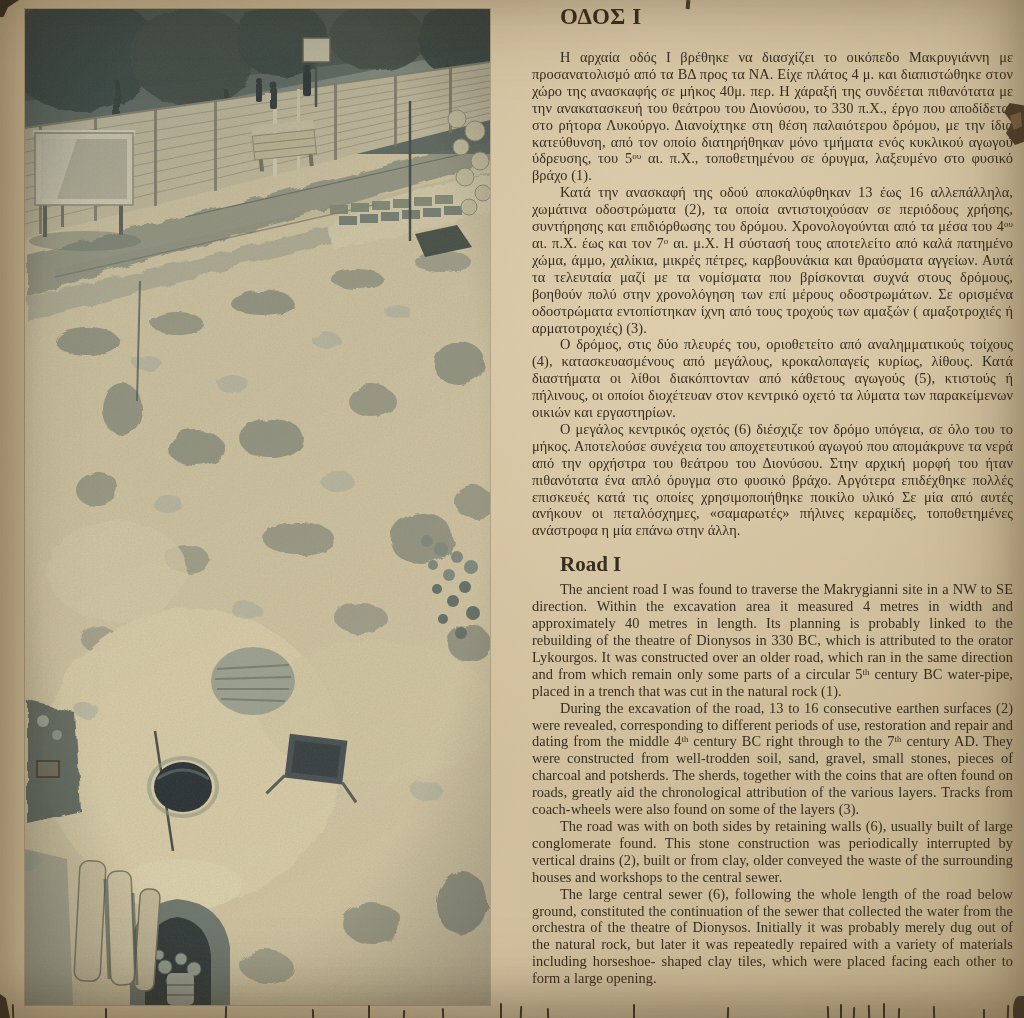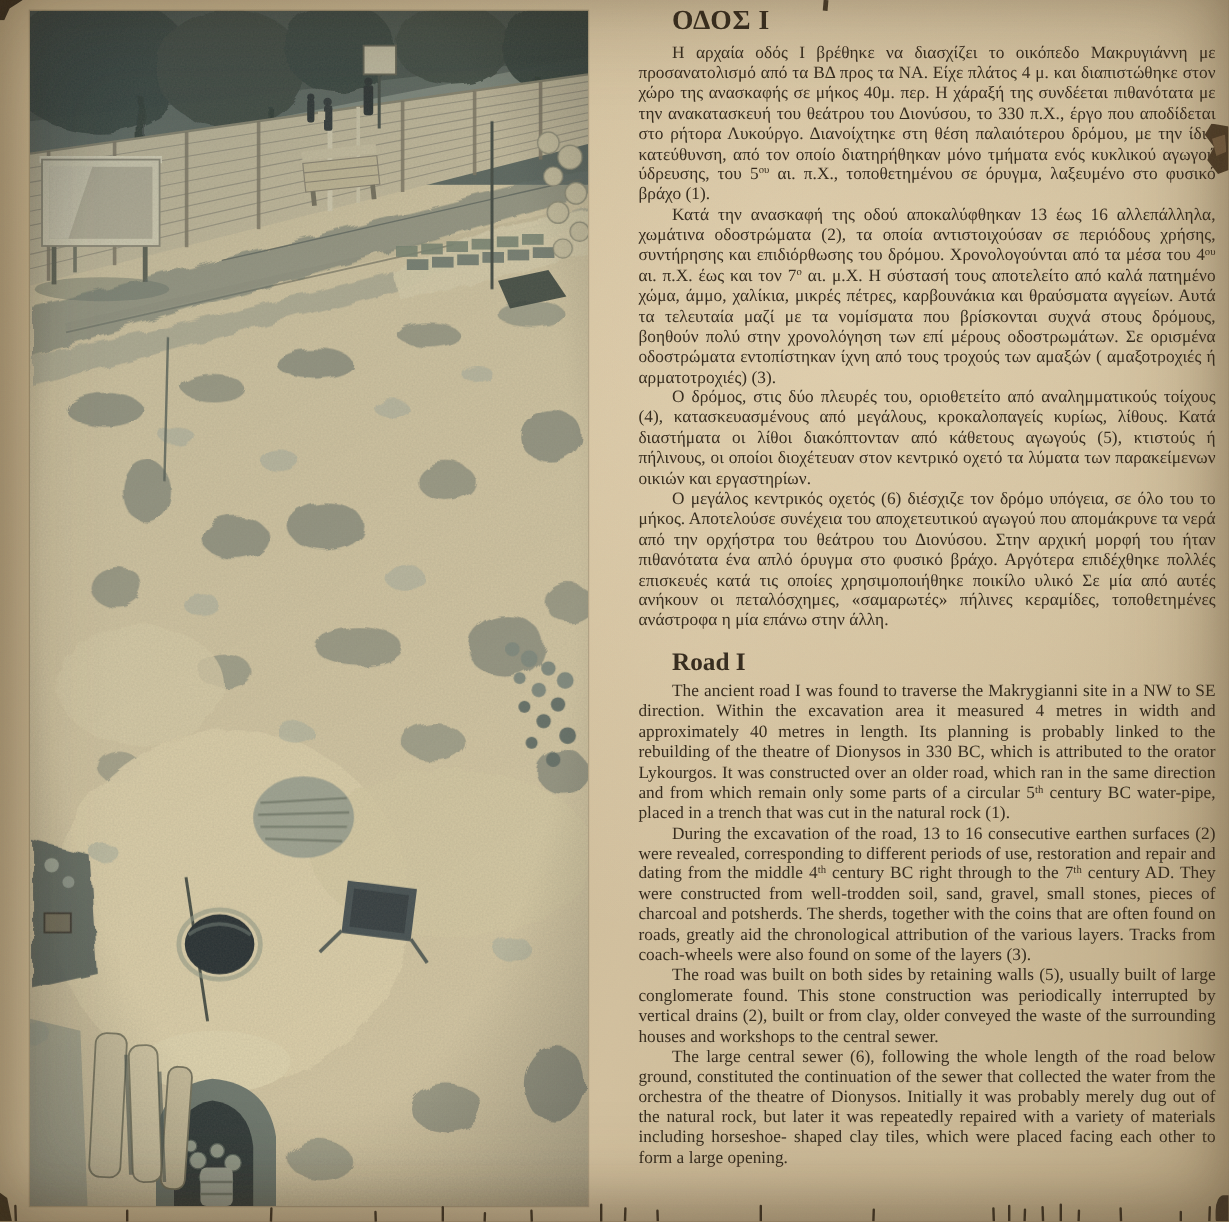--- a/index.html
+++ b/index.html
@@ -24,21 +24,21 @@
     box-shadow:0 0 0 1px rgba(60,55,40,.25);
     overflow:hidden;
   }
   .photo svg{display:block;width:100%;height:100%;}
   .text-col{
     position:absolute;left:532px;top:4px;width:481px;
     color:var(--ink,#33291c);
   }
   h1.gr-head{
     font-size:23px;font-weight:bold;letter-spacing:.5px;
-    margin:0 0 6px 28px;line-height:26px;
+    margin:0 0 19px 28px;line-height:26px;
   }
   h2.en-head{
     font-size:21px;font-weight:bold;
     margin:13px 0 5px 28px;line-height:24px;
   }
   .text-col p{
     margin:0;font-size:14.4px;line-height:16.9px;
     text-align:justify;text-indent:28px;
     letter-spacing:.05px;
   }
@@ -341,21 +341,21 @@
       <h1 class="gr-head">ΟΔΟΣ Ι</h1>
       <p><span>Η αρχαία </span><span class="b">οδός Ι</span><span> βρέθηκε να διασχίζει το οικόπεδο Μακρυγιάννη με προσανατολισμό από τα ΒΔ προς τα ΝΑ. Είχε πλάτος 4 μ. και διαπιστώθηκε στον χώρο της ανασκαφής σε μήκος 40μ. περ. Η χάραξή της συνδέεται πιθανότατα με την ανακατασκευή του θεάτρου του Διονύσου, το 330 π.Χ., έργο που αποδίδεται στο ρήτορα Λυκούργο. Διανοίχτηκε στη θέση </span><span class="b">παλαιότερου δρόμου</span><span>, με την ίδια κατεύθυνση, από τον οποίο διατηρήθηκαν μόνο τμήματα </span><span class="b">ενός κυκλικού αγωγού ύδρευσης,</span><span> του 5</span><sup>ου</sup><span> αι. π.Χ., τοποθετημένου σε όρυγμα,  λαξευμένο στο φυσικό βράχο </span><span class="b">(1)</span><span>.</span></p>
       <p><span>Κατά την ανασκαφή της οδού αποκαλύφθηκαν 13 έως 16 αλλεπάλληλα, </span><span class="b">χωμάτινα οδοστρώματα (2)</span><span>, τα οποία αντιστοιχούσαν σε περιόδους χρήσης, συντήρησης και επιδιόρθωσης του δρόμου. Χρονολογούνται από τα μέσα του </span><span class="b">4</span><sup class="b">ου</sup><span class="b"> αι. π.Χ.</span><span> έως και τον </span><span class="b">7</span><sup class="b">ο</sup><span class="b"> αι. μ.Χ.</span><span> Η σύστασή τους αποτελείτο από καλά πατημένο χώμα, άμμο, χαλίκια, μικρές πέτρες, καρβουνάκια και θραύσματα αγγείων. Αυτά τα τελευταία μαζί με τα νομίσματα που βρίσκονται συχνά στους δρόμους, βοηθούν πολύ στην χρονολόγηση των επί μέρους οδοστρωμάτων. Σε ορισμένα οδοστρώματα εντοπίστηκαν ίχνη από τους </span><span class="b">τροχούς των αμαξών</span><span> ( αμαξοτροχιές ή αρματοτροχιές) </span><span class="b">(3)</span><span>.</span></p>
       <p><span>Ο δρόμος, στις δύο πλευρές του, οριοθετείτο από </span><span class="b">αναλημματικούς τοίχους (4)</span><span>, κατασκευασμένους από μεγάλους, κροκαλοπαγείς κυρίως, λίθους. Κατά διαστήματα οι λίθοι διακόπτονταν από </span><span class="b">κάθετους αγωγούς (5)</span><span>, κτιστούς ή πήλινους, οι οποίοι διοχέτευαν στον κεντρικό οχετό τα λύματα των παρακείμενων οικιών και εργαστηρίων.</span></p>
       <p><span>Ο </span><span class="b">μεγάλος κεντρικός οχετός (6)</span><span> διέσχιζε τον δρόμο υπόγεια, σε όλο του το μήκος. Αποτελούσε συνέχεια του αποχετευτικού αγωγού που απομάκρυνε τα νερά από την ορχήστρα του θεάτρου του Διονύσου. Στην  αρχική μορφή του ήταν πιθανότατα ένα απλό όρυγμα στο φυσικό βράχο. Αργότερα επιδέχθηκε πολλές επισκευές κατά τις οποίες χρησιμοποιήθηκε ποικίλο υλικό Σε μία από αυτές ανήκουν οι πεταλόσχημες, «σαμαρωτές» πήλινες κεραμίδες, τοποθετημένες ανάστροφα η μία επάνω στην άλλη.</span></p>
     </section>
     <section>
       <h2 class="en-head">Road I</h2>
       <p><span>The ancient </span><span class="b">road I</span><span> was found to traverse the Makrygianni site in a NW to SE direction. Within the excavation area it measured 4 metres in width and approximately 40 metres in length. Its planning is probably linked to the rebuilding of the theatre of Dionysos in 330 BC, which is attributed to the orator Lykourgos. It was constructed over an </span><span class="b">older road</span><span>, which ran in the same direction and from which remain only some parts of a circular 5</span><sup>th</sup><span> century BC </span><span class="b">water-pipe</span><span>, placed in a trench that was cut in the natural rock </span><span class="b">(1).</span></p>
       <p><span>During the excavation of the road, 13 to 16 consecutive </span><span class="b">earthen surfaces (2)</span><span> were revealed, corresponding to different periods of use, restoration and repair and dating from the middle </span><span class="b">4</span><sup class="b">th</sup><span class="b"> century BC</span><span> right through to the </span><span class="b">7</span><sup class="b">th</sup><span class="b"> century AD.</span><span> They were constructed from well-trodden soil, sand, gravel, small stones, pieces of charcoal and potsherds. The sherds, together with the coins that are often found on roads, greatly aid the chronological attribution of the various layers. Tracks from </span><span class="b">coach-wheels</span><span> were also found on some of the layers </span><span class="b">(3).</span></p>
-      <p><span>The road was built on both sides by </span><span class="b">retaining walls (5)</span><span>, usually built of large conglomerate found. This stone construction was periodically interrupted by </span><span class="b">vertical drains (2)</span><span>, built or from clay, older conveyed the waste of the surrounding houses and workshops to the central sewer.</span></p>
+      <p><span>The road was with on both sides by </span><span class="b">retaining walls (6)</span><span>, usually built of large conglomerate found. This stone construction was periodically interrupted by </span><span class="b">vertical drains (2)</span><span>, built or from clay, older conveyed the waste of the surrounding houses and workshops to the central sewer.</span></p>
       <p><span>The </span><span class="b">large central sewer (6)</span><span>, following the whole length of the road below ground, constituted the continuation of the sewer that collected the water from the orchestra of the theatre of Dionysos. Initially it was probably merely dug out of the natural rock, but later it was repeatedly repaired with a variety of materials including horseshoe- shaped clay tiles, which were placed facing each other to form a large opening.</span></p>
     </section>
   </div>
 
   <div class="mark mark-tl"></div>
   <div class="mark mark-topslit"></div>
   <div class="mark mark-right"></div>
   <div class="mark mark-right-hi"></div>
   <div class="mark mark-bl"></div>
   <div class="mark mark-br"></div>

